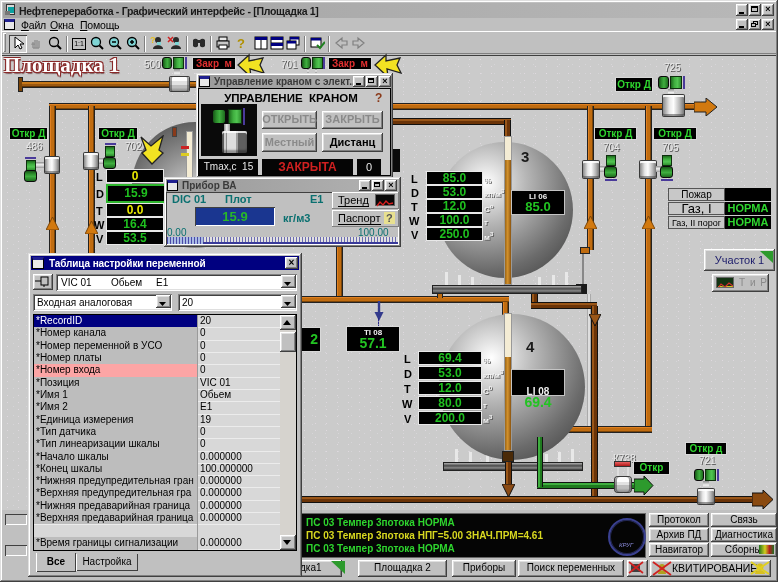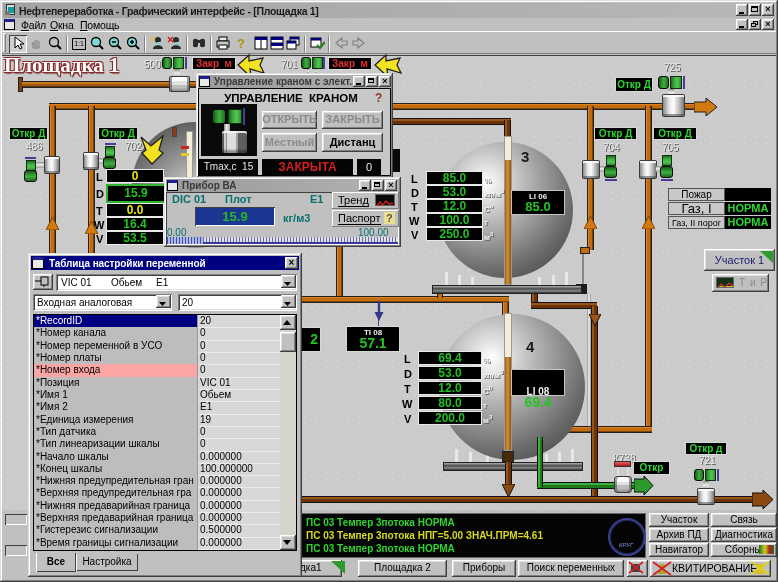--- a/index.html
+++ b/index.html
@@ -430,21 +430,21 @@
  <div class="ab s1" style="left:5px;top:545px;width:22px;height:11px"></div>
 
  <div class="ab" style="left:300px;top:513px;width:346px;height:45px;background:#050505;border:1px solid #666">
    <div style="position:absolute;left:5px;top:3px;font-size:10px;font-weight:bold;color:#2ed52e">ПС 03 Темпер 3потока НОРМА</div>
    <div style="position:absolute;left:5px;top:16px;font-size:10px;font-weight:bold;color:#d8d820">ПС 03 Темпер 3потока НПГ=5.00 ЗНАЧ.ПРМ=4.61</div>
    <div style="position:absolute;left:5px;top:29px;font-size:10px;font-weight:bold;color:#2ed52e">ПС 03 Темпер 3потока НОРМА</div>
    <div style="position:absolute;left:307px;top:4px;width:34px;height:34px;border-radius:50%;border:2px solid #3a4090;box-shadow:inset 0 0 0 1px #23274f"></div>
    <div style="position:absolute;left:318px;top:28px;font-size:6px;color:#8a8ada;font-style:italic">КРУГ</div>
  </div>
 
- <div class="ab btn" style="left:649px;top:513px;width:60px;height:14px;font-size:10px;line-height:14px;text-align:center">Участок</div>
+ <div class="ab btn" style="left:649px;top:513px;width:60px;height:14px;font-size:10px;line-height:14px;text-align:center">Протокол</div>
  <div class="ab btn" style="left:711px;top:513px;width:66px;height:14px;font-size:10px;line-height:14px;text-align:center">Связь</div>
  <div class="ab btn" style="left:649px;top:528px;width:60px;height:14px;font-size:10px;line-height:14px;text-align:center">Архив ПД</div>
  <div class="ab btn" style="left:711px;top:528px;width:66px;height:14px;font-size:10px;line-height:14px;text-align:center">Диагностика</div>
  <div class="ab btn" style="left:649px;top:543px;width:60px;height:14px;font-size:10px;line-height:14px;text-align:center">Навигатор</div>
  <div class="ab btn" style="left:711px;top:543px;width:66px;height:14px;font-size:10px;line-height:14px;text-align:center;padding-left:4px">Сборный<span style="position:absolute;right:3px;top:2px;width:15px;height:9px;background:linear-gradient(90deg,#207020,#d0d020 40%,#b02020 70%,#207020)"></span></div>
 
  <div class="ab" style="left:2px;top:559px;width:774px;height:19px;background:#c0c0c0"></div>
  <div class="ab btn" style="left:296px;top:560px;width:46px;height:17px;font-size:10px;line-height:16px;text-align:left;padding-left:4px">дка1</div>
  <svg class="ab" style="left:331px;top:561px;z-index:2" width="14" height="13">
       <polygon points="0,0 14,0 14,13" fill="#2d9a2d"></polygon>
@@ -629,24 +629,20 @@
   <span style="position:absolute;left:166px;top:0px;white-space:nowrap">0.000000</span>
       </div>
       <div style="position:absolute;left:0;top:184.8px;width:246px;height:12.32px;border-bottom:1px solid #ececec">
   <span style="position:absolute;left:0;top:0;width:162px;height:12.32px;background:#bdbdbd;color:#000;overflow:hidden;white-space:nowrap;padding-left:2px">*Нижняя предаварийная граница</span>
   <span style="position:absolute;left:166px;top:0px;white-space:nowrap">0.000000</span>
       </div>
       <div style="position:absolute;left:0;top:197.12px;width:246px;height:12.32px;border-bottom:1px solid #ececec">
   <span style="position:absolute;left:0;top:0;width:162px;height:12.32px;background:#bdbdbd;color:#000;overflow:hidden;white-space:nowrap;padding-left:2px">*Верхняя предаварийная граница</span>
   <span style="position:absolute;left:166px;top:0px;white-space:nowrap">0.000000</span>
       </div>
-      <div style="position:absolute;left:0;top:209.44px;width:246px;height:12.32px;border-bottom:1px solid #ececec">
-  <span style="position:absolute;left:0;top:0;width:162px;height:12.32px;background:#bdbdbd;color:#000;overflow:hidden;white-space:nowrap;padding-left:2px">*Гистерезис сигнализации</span>
-  <span style="position:absolute;left:166px;top:0px;white-space:nowrap">0.500000</span>
-      </div>
       <div style="position:absolute;left:0;top:221.76px;width:246px;height:12.32px;border-bottom:1px solid #ececec">
   <span style="position:absolute;left:0;top:0;width:162px;height:12.32px;background:#bdbdbd;color:#000;overflow:hidden;white-space:nowrap;padding-left:2px">*Время границы сигнализации</span>
   <span style="position:absolute;left:166px;top:0px;white-space:nowrap">0.000000</span>
       </div>
       <div style="position:absolute;left:0;top:234.08px;width:246px;height:12.32px;border-bottom:1px solid #ececec">
   <span style="position:absolute;left:0;top:0;width:162px;height:12.32px;background:#bdbdbd;color:#000;overflow:hidden;white-space:nowrap;padding-left:2px">*Время фильтра</span>
   <span style="position:absolute;left:166px;top:0px;white-space:nowrap">0.000000</span>
       </div>
       <div style="position:absolute;left:163px;top:0;width:1px;height:235px;background:#9a9a9a"></div>
     </div>

